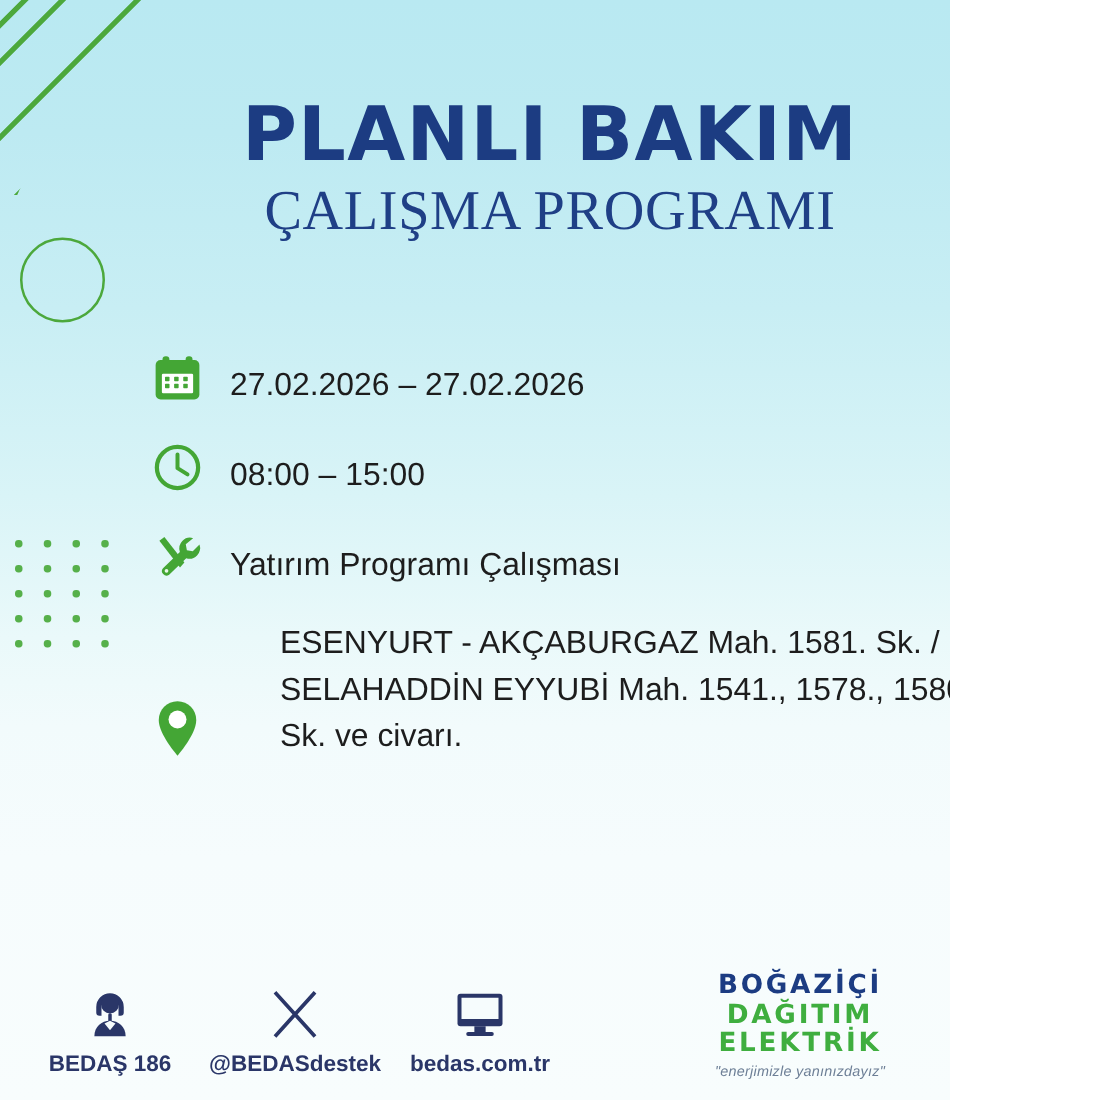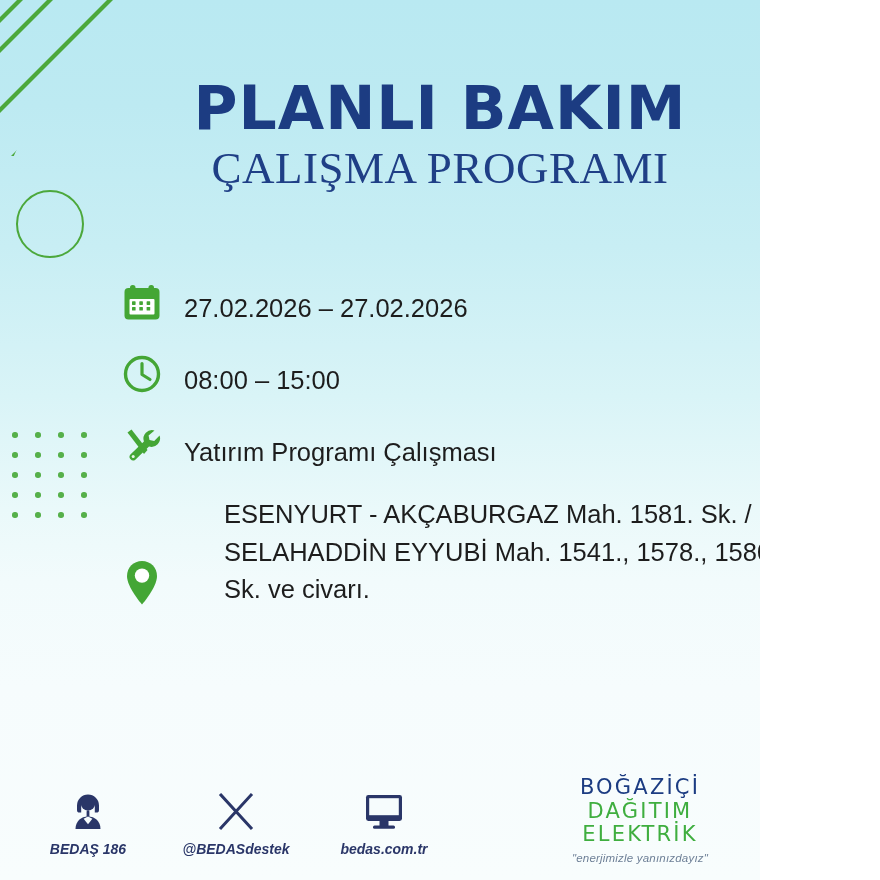--- a/index.html
+++ b/index.html
@@ -155,38 +155,37 @@
     width: 104px;
   }
   .contact .cico {
     height: 46px;
     display: flex;
     align-items: flex-end;
     justify-content: center;
   }
   .contact .clabel {
     margin-top: 9px;
-    font-size: 14px;
+    font-size: 18px;
     font-weight: 700;
     color: #2a3668;
     white-space: nowrap;
     font-family: "Liberation Sans", sans-serif;
-    font-style: italic;
   }
 
   #brand {
     position: absolute;
     right: 28px;
     top: 776px;
     text-align: center;
     width: 184px;
   }
   #brand .bline {
     font-size: 21px;
-    font-weight: 400;
+    font-weight: 700;
     letter-spacing: 2.2px;
     line-height: 1.13;
     font-family: "DejaVu Sans", "Liberation Sans", sans-serif;
   }
   #brand-line1 { color: #1c3c82; }
   #brand-line2, #brand-line3 { color: #3fae3f; }
   #brand-tagline {
     margin-top: 5px;
     font-size: 11.5px;
     font-style: italic;

